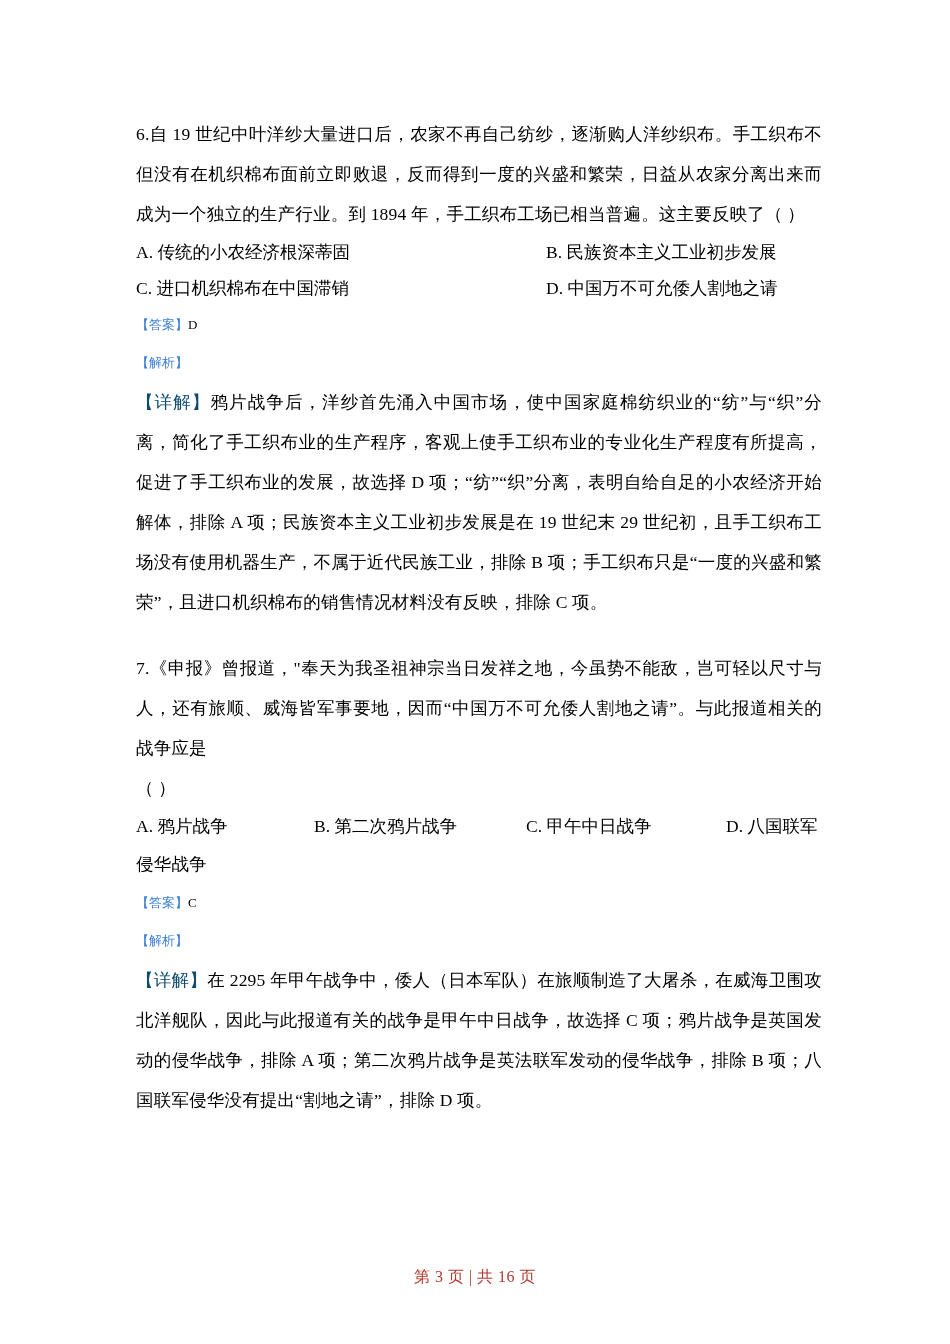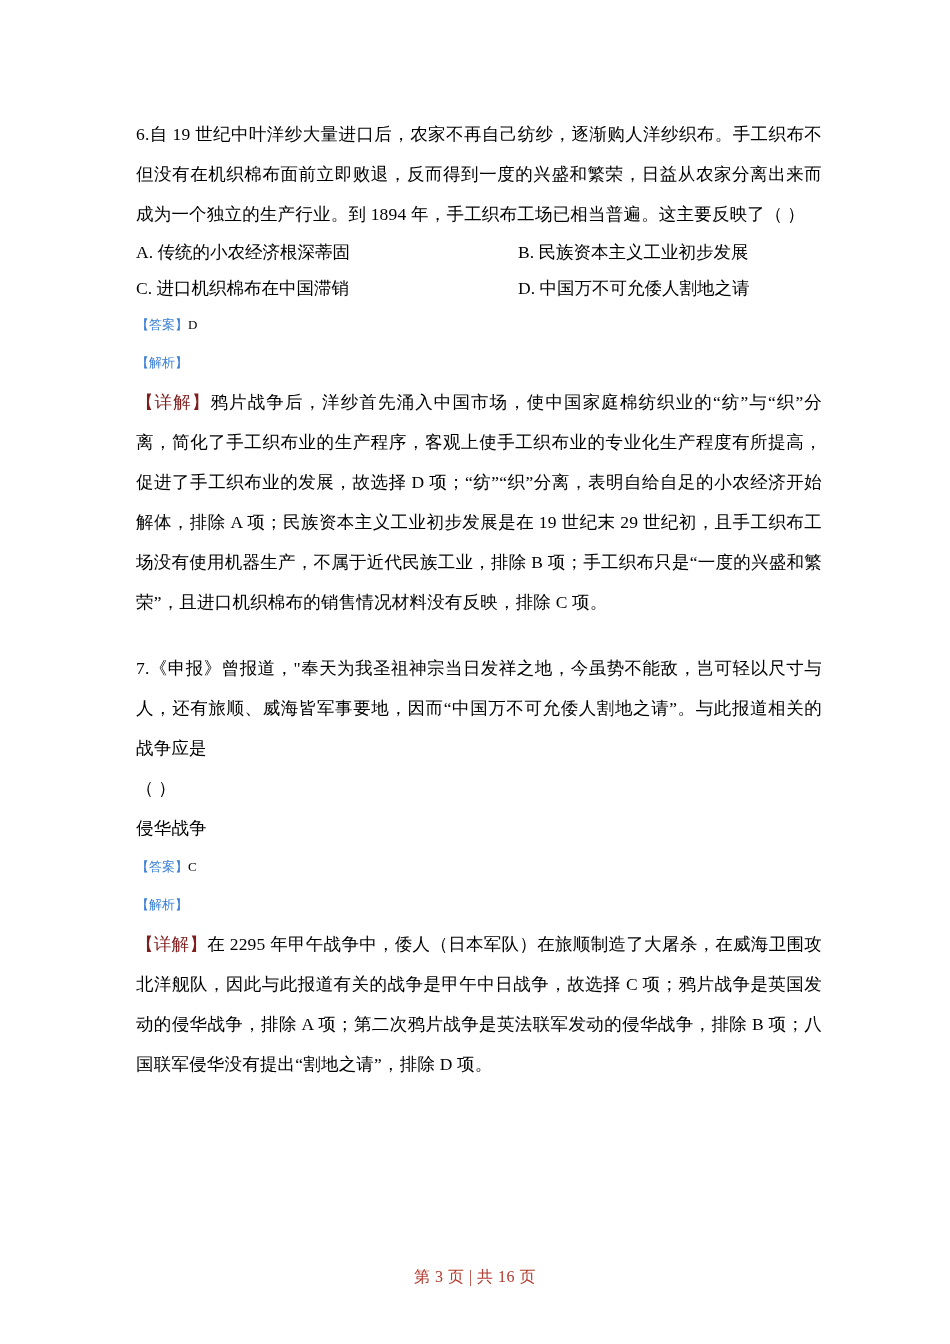--- a/index.html
+++ b/index.html
@@ -34,21 +34,21 @@
   .gap-m { height: 18px; }
   .gap-l { height: 26px; }
 
   
   .opt-row {
     display: flex;
     font-size: 17.5px;
     line-height: 36px;
   }
   .opt-row .col-a { width: 382px; flex: none; }
-  .opt-row .col-b { flex: 1; }
+  .opt-row .col-b { flex: 1; margin-left: 28px; }
 
   
   .opt-row4 {
     display: flex;
     font-size: 17.5px;
     line-height: 36px;
   }
   .opt-row4 .c1 { width: 178px; flex: none; }
   .opt-row4 .c2 { width: 212px; flex: none; }
   .opt-row4 .c3 { width: 200px; flex: none; }
@@ -58,21 +58,21 @@
     color: #3a7fd5;
     font-size: 13px;
     line-height: 38px;
   }
   .tag .bracket { color: #3a7fd5; }
   .tag .ans {
     color: #000000;
     font-family: "Liberation Serif", "DejaVu Serif", serif;
   }
   .label-inline {
-    color: #7f1d1d;
+    color: #0c4a6e;
   }
 
   .footer {
     position: absolute;
     left: 0;
     right: 0;
     bottom: 56px;
     text-align: center;
     font-size: 16px;
     color: #b03a2e;
@@ -103,20 +103,26 @@
 
   <div class="tag">【解析】</div>
 
   <p class="para indent-none"><span class="label-inline">【详解】</span><span>鸦片战争后，洋纱首先涌入中国市场，使中国家庭棉纺织业的“纺”与“织”分离，简化了手工织布业的生产程序，客观上使手工织布业的专业化生产程度有所提高，促进了手工织布业的发展，故选择 D 项；“纺”“织”分离，表明自给自足的小农经济开始解体，排除 A 项；民族资本主义工业初步发展是在 19 世纪末 29 世纪初，且手工织布工场没有使用机器生产，不属于近代民族工业，排除 B 项；手工织布只是“一度的兴盛和繁荣”，且进口机织棉布的销售情况材料没有反映，排除 C 项。</span></p>
 
   <div class="gap-l"></div>
 
   <p class="para indent-none">7.《申报》曾报道，"奉天为我圣祖神宗当日发祥之地，今虽势不能敌，岂可轻以尺寸与人，还有旅顺、威海皆军事要地，因而“中国万不可允倭人割地之请”。与此报道相关的战争应是</p>
   <p class="para indent-none">（    ）</p>
 
+  <div class="opt-row4">
+    <div class="c1">A. 鸦片战争</div>
+    <div class="c2">B. 第二次鸦片战争</div>
+    <div class="c3">C. 甲午中日战争</div>
+    <div class="c4">D. 八国联军</div>
+  </div>
   <div class="para indent-none">侵华战争</div>
 
   <div class="tag"><span class="bracket">【答案】</span><span class="ans">C</span></div>
 
   <div class="tag">【解析】</div>
 
   <p class="para indent-none"><span class="label-inline">【详解】</span><span>在 2295 年甲午战争中，倭人（日本军队）在旅顺制造了大屠杀，在威海卫围攻北洋舰队，因此与此报道有关的战争是甲午中日战争，故选择 C 项；鸦片战争是英国发动的侵华战争，排除 A 项；第二次鸦片战争是英法联军发动的侵华战争，排除 B 项；八国联军侵华没有提出“割地之请”，排除 D 项。</span></p>
 
   <div class="gap-l"></div>
 

